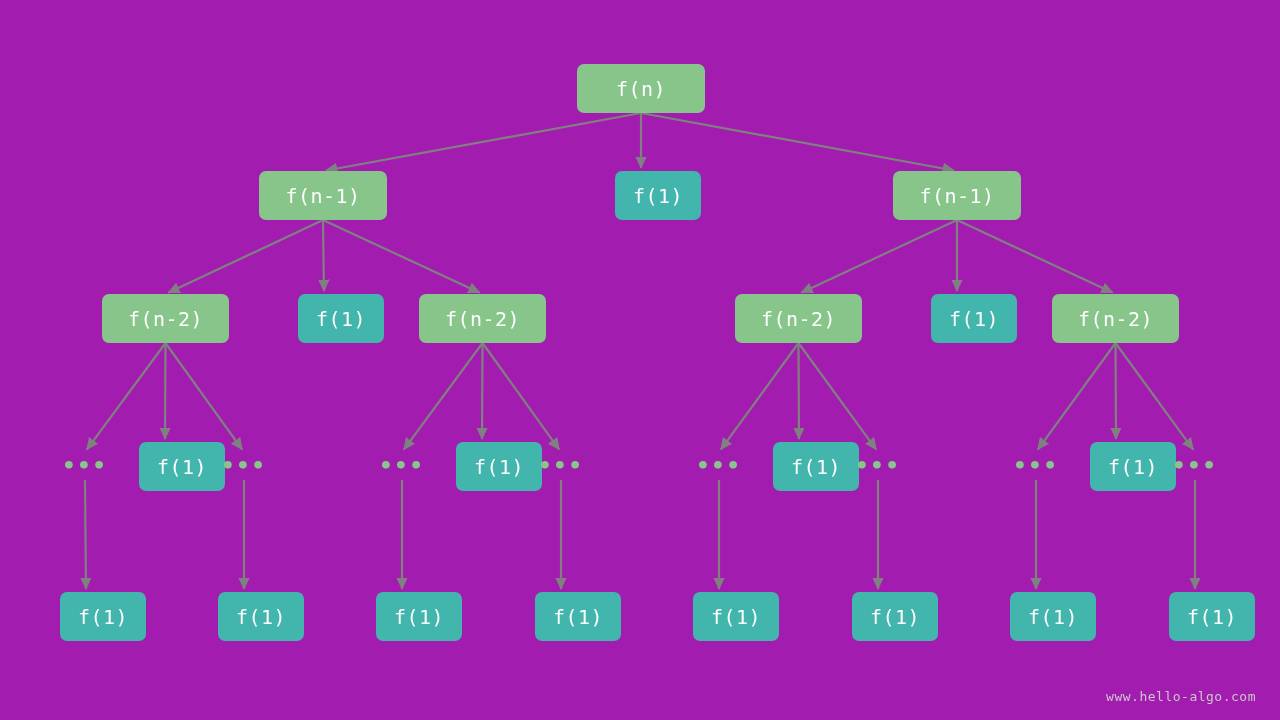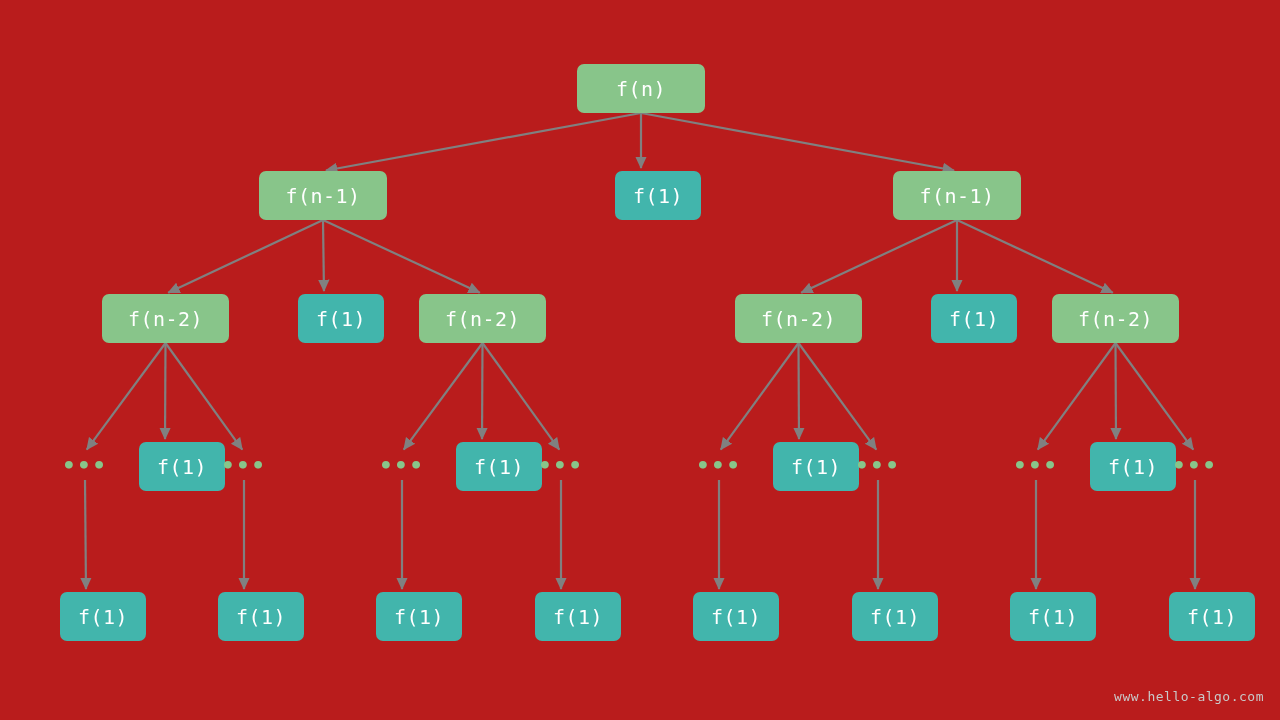--- a/index.html
+++ b/index.html
@@ -4,21 +4,21 @@
 <style>
   html, body {
     margin: 0;
     padding: 0;
     background: #ffffff;
   }
   #canvas {
     position: relative;
     width: 1280px;
     height: 720px;
-    background: #b91c1c;
+    background: #a21caf;
     overflow: hidden;
     font-family: "DejaVu Sans Mono", "Liberation Mono", monospace;
   }
   #edges {
     position: absolute;
     left: 0;
     top: 0;
     width: 1280px;
     height: 720px;
     pointer-events: none;
@@ -49,21 +49,21 @@
     color: #88c58a;
     font-family: "DejaVu Sans Mono", "Liberation Mono", monospace;
     font-size: 22px;
     font-weight: bold;
     letter-spacing: 2px;
     line-height: 1;
     user-select: none;
   }
   #watermark {
     position: absolute;
-    right: 16px;
+    right: 24px;
     bottom: 16px;
     color: #c9c9c9;
     font-family: "DejaVu Sans Mono", "Liberation Mono", monospace;
     font-size: 13px;
     letter-spacing: 0.5px;
     user-select: none;
   }
 </style>
 </head>
 <body>

